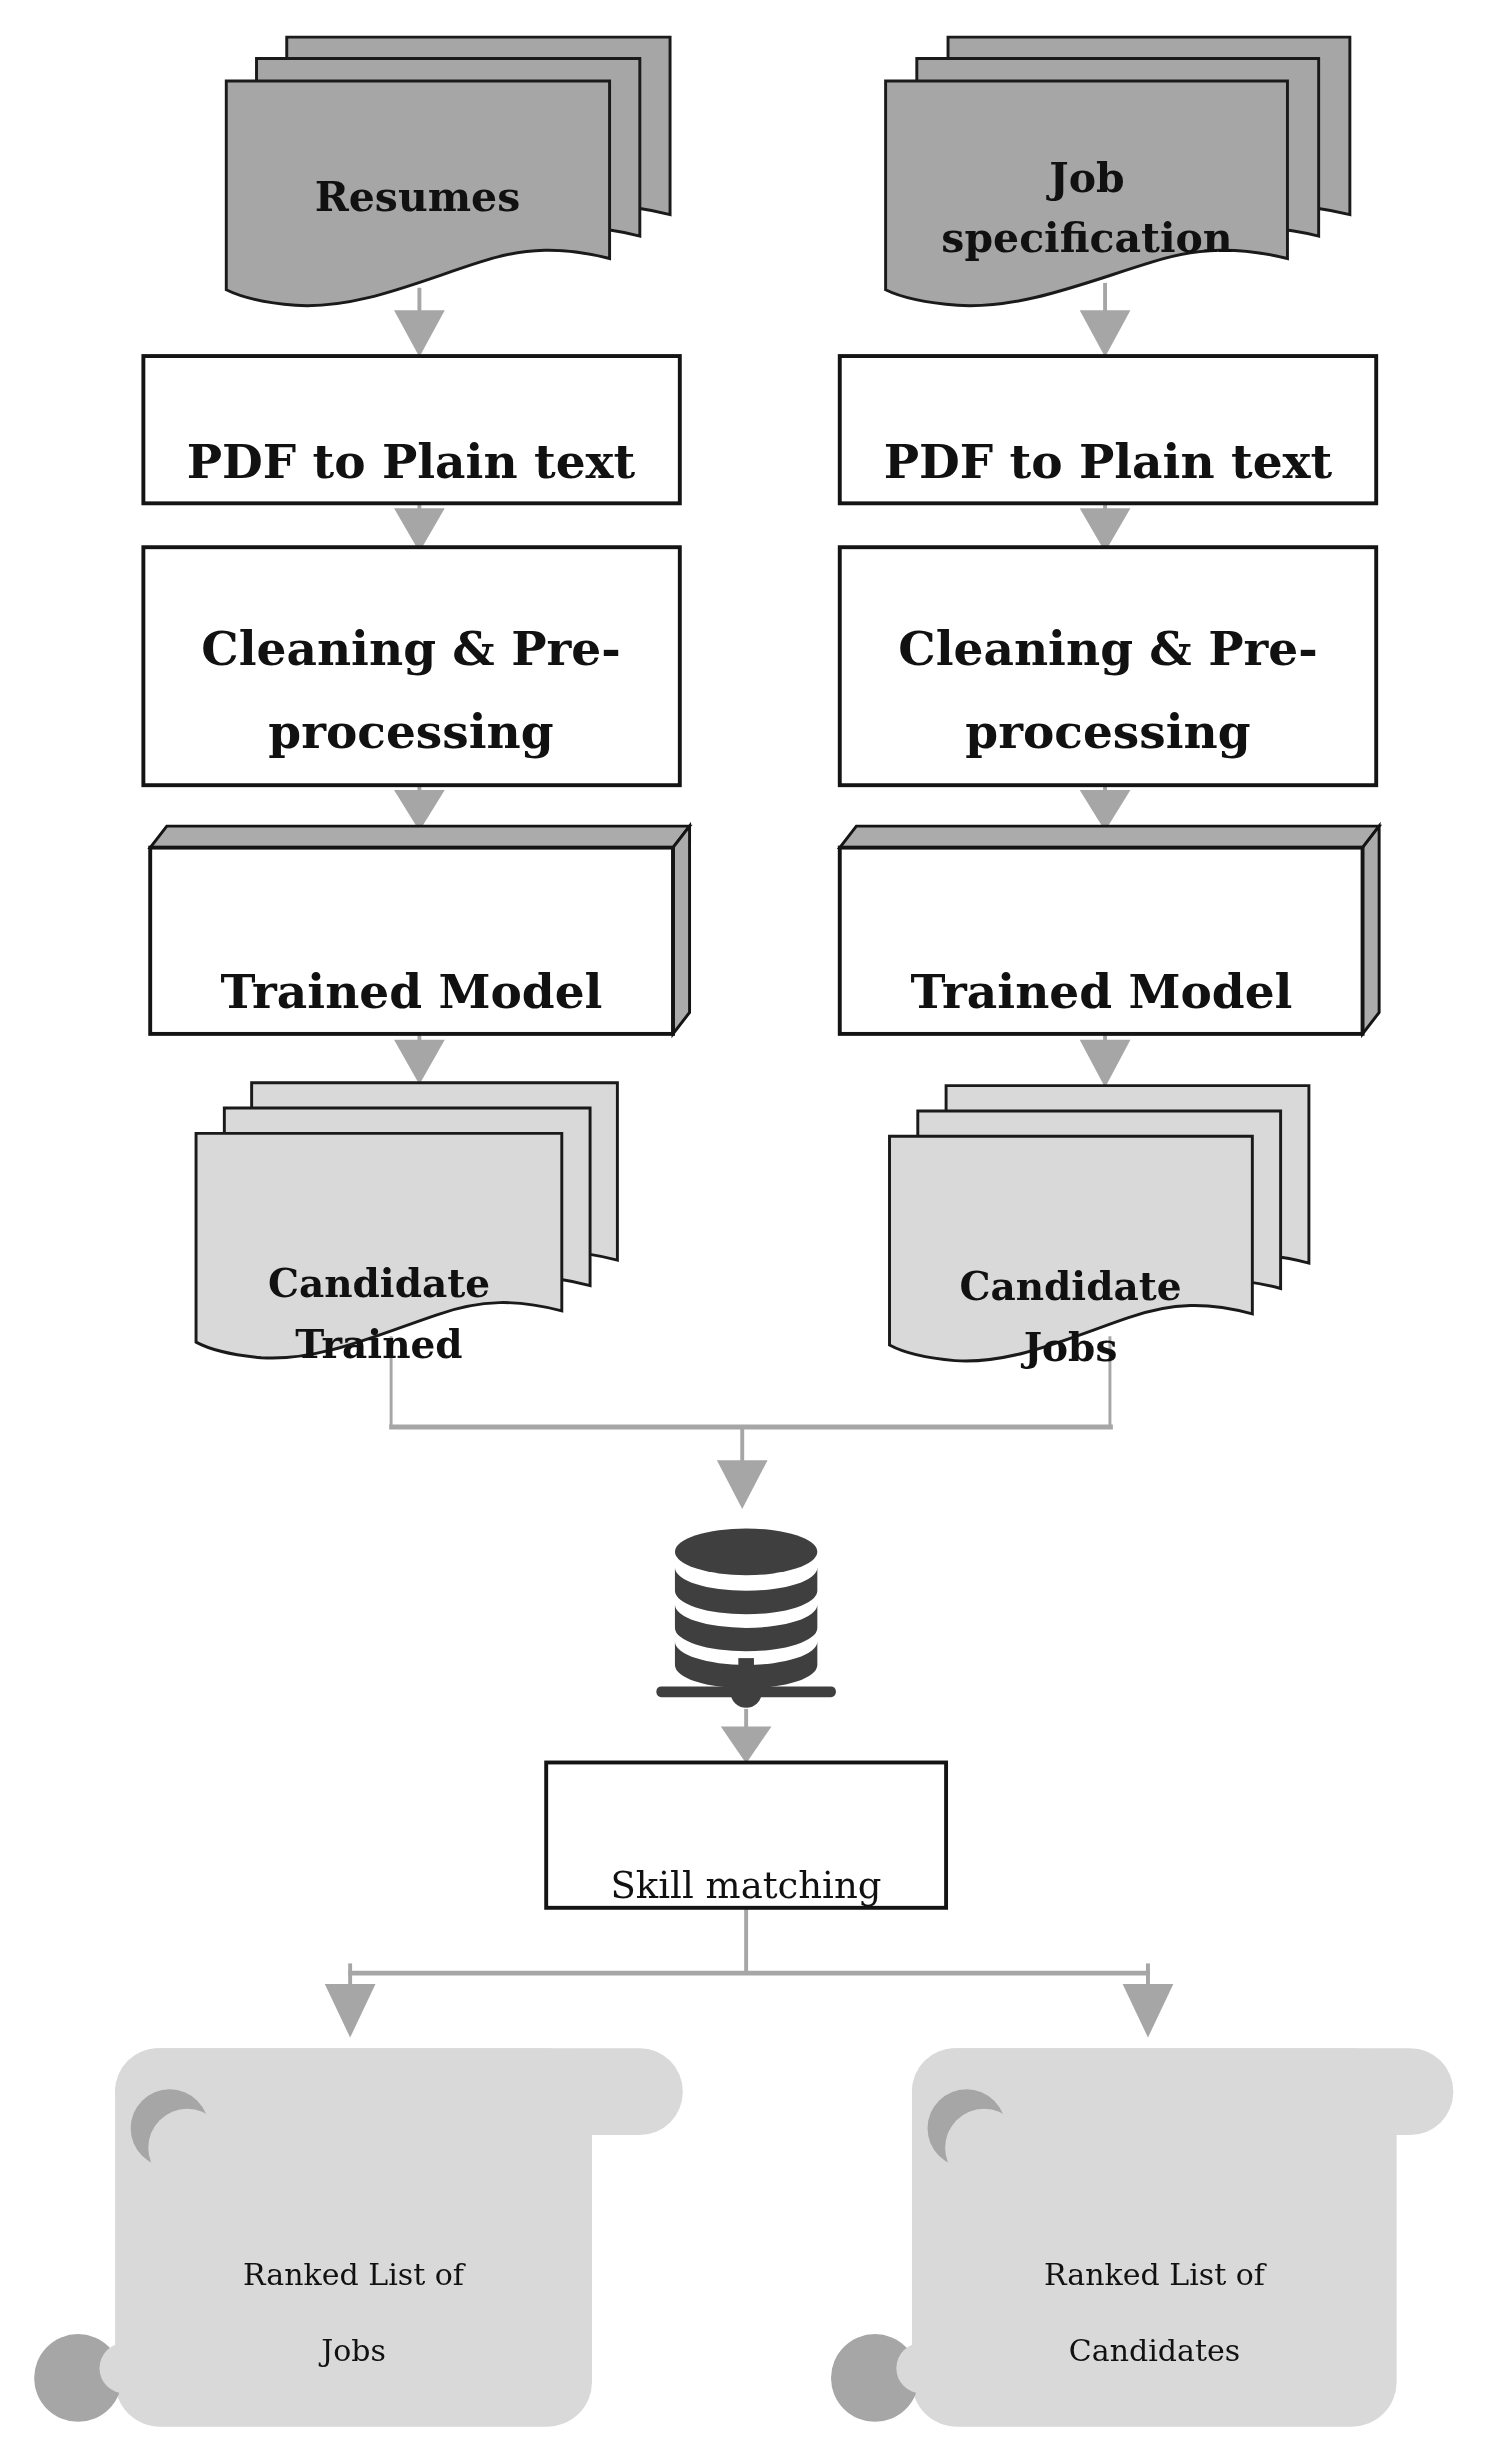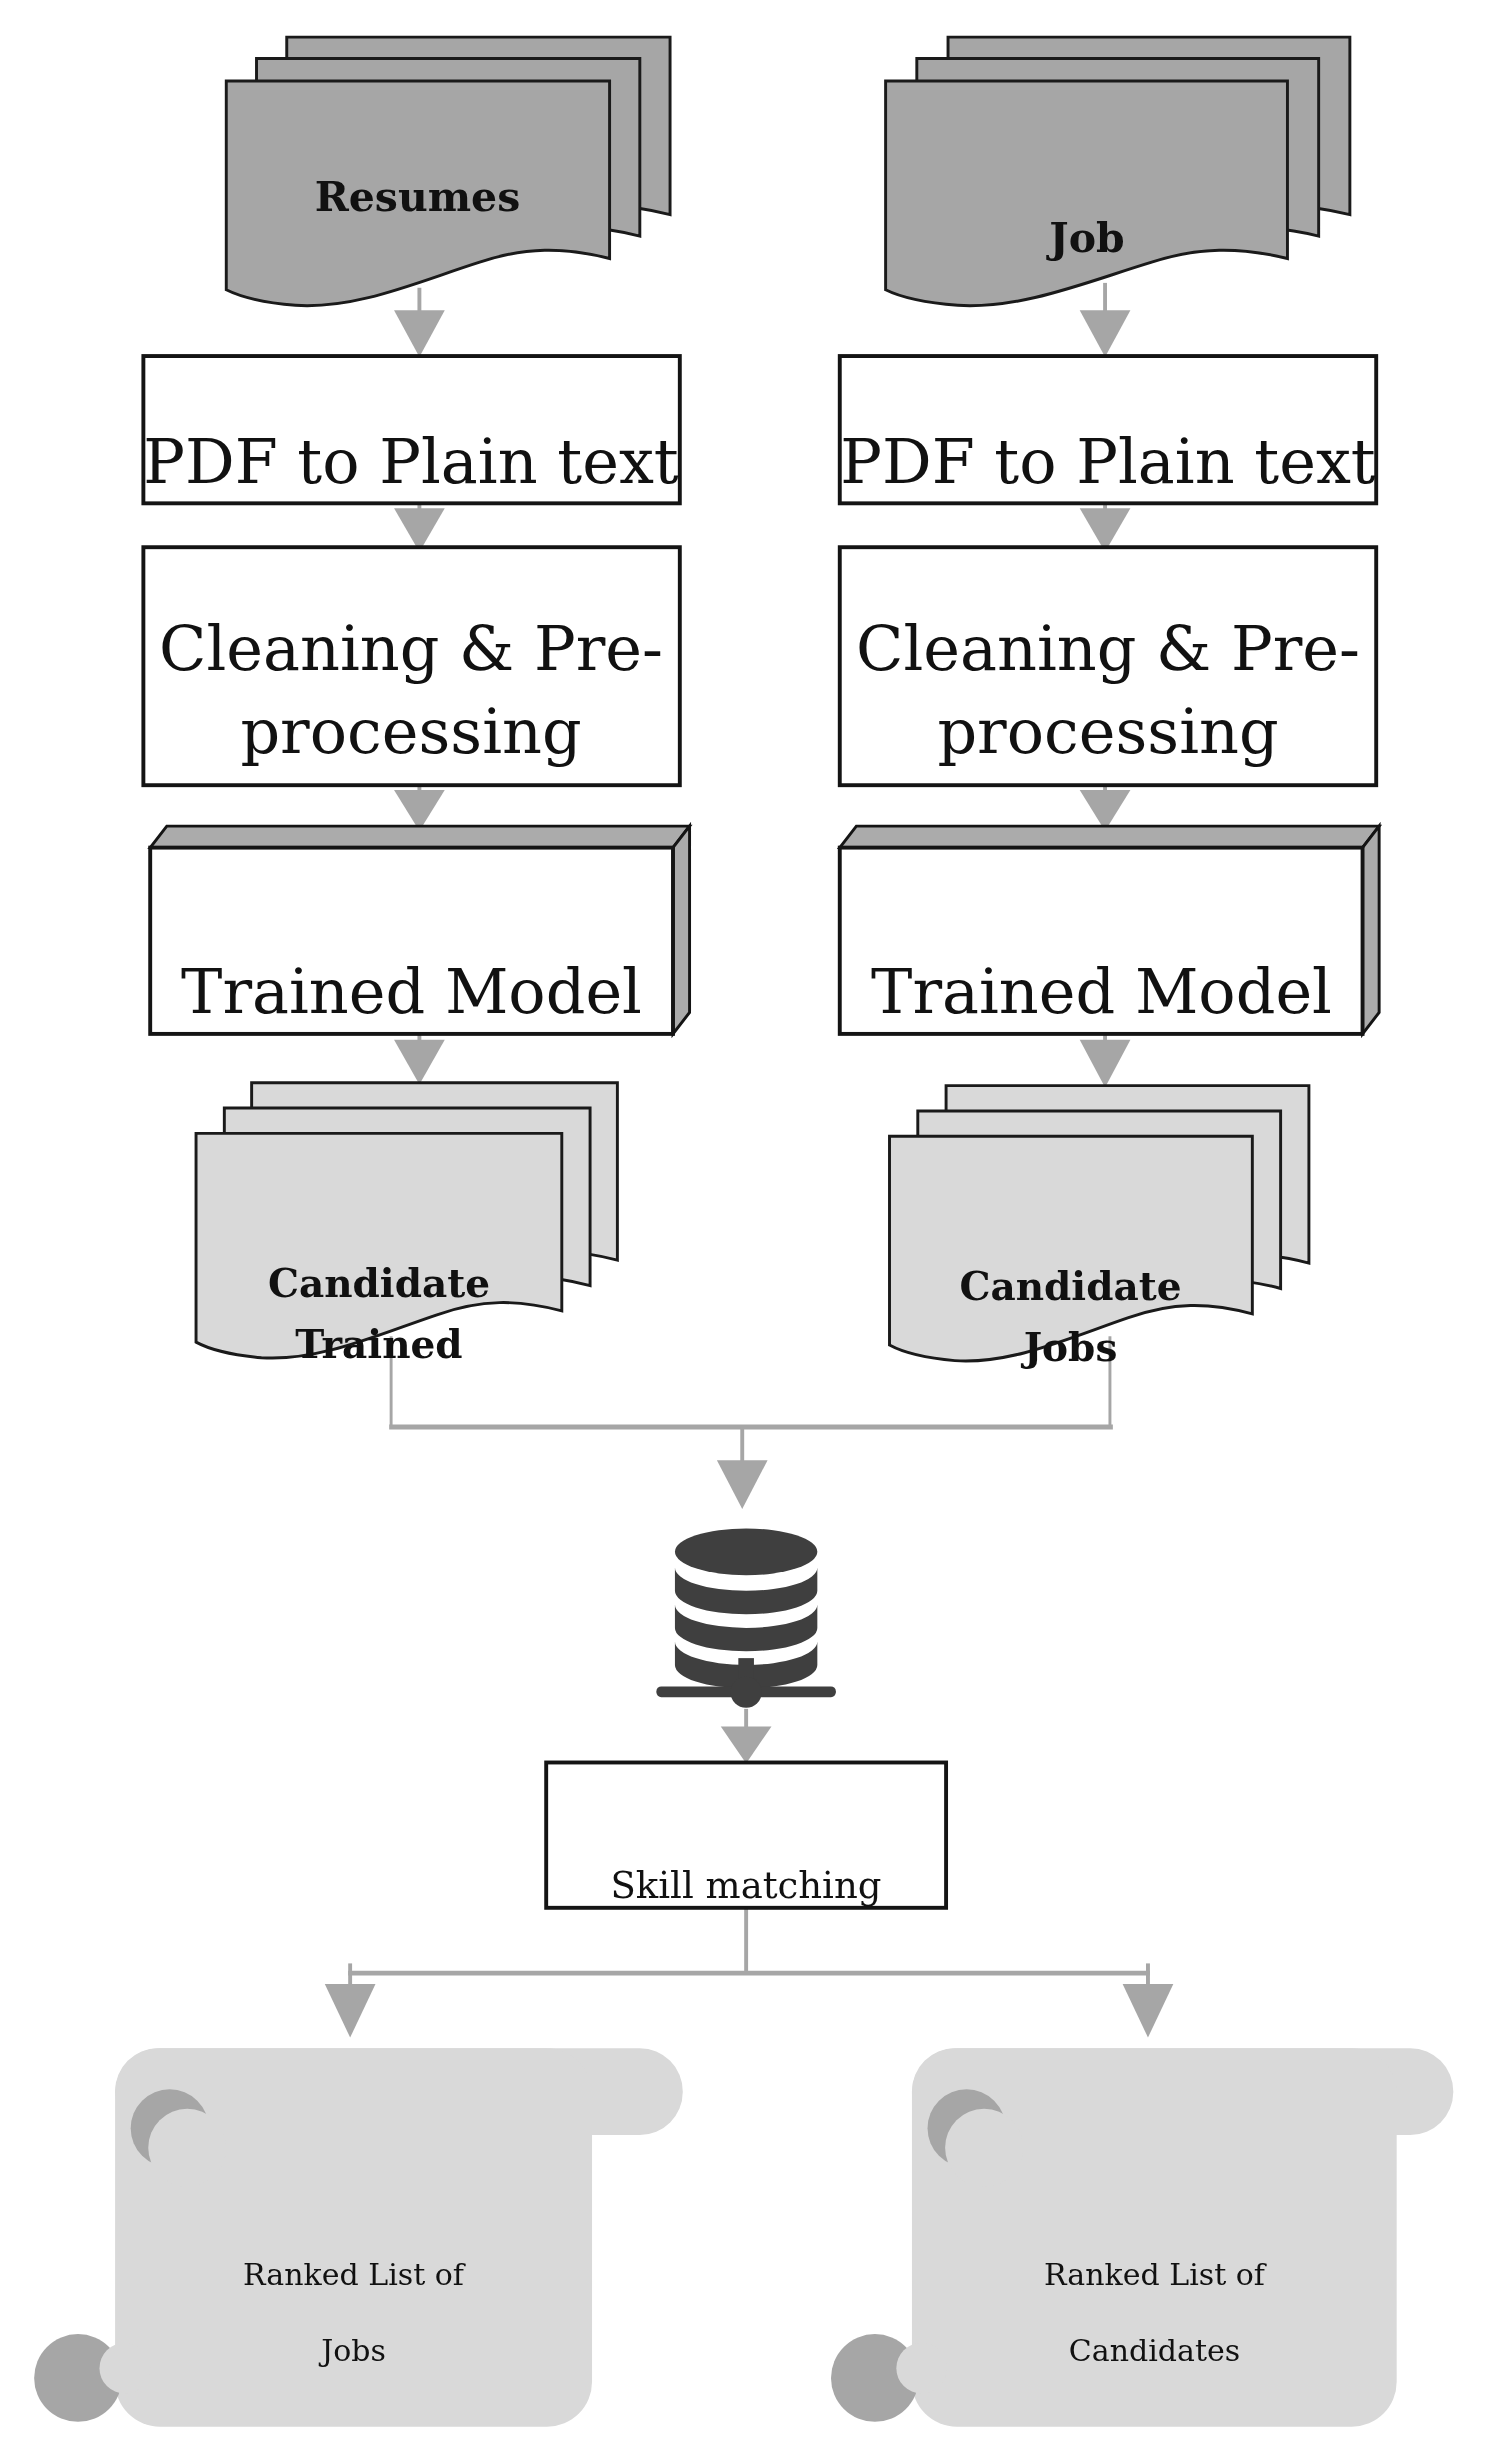--- a/index.html
+++ b/index.html
@@ -16,21 +16,21 @@
     position:absolute;
     display:flex;
     flex-direction:column;
     align-items:center;
     justify-content:flex-end;
     text-align:center;
     color:#111111;
     pointer-events:none;
   }
   .lbl-src{font-size:41px;font-weight:bold;line-height:60px;}
-  .lbl-proc{font-size:62px;font-weight:normal;line-height:83px;}
+  .lbl-proc{font-size:47px;font-weight:bold;line-height:83px;}
   .lbl-out{font-size:39px;font-weight:bold;line-height:61px;}
   .lbl-skill{font-size:37px;font-weight:normal;}
   .lbl-scroll{font-size:30px;font-weight:normal;line-height:76px;}
 </style>
 </head>
 <body>
 
 <div id="stage">
 
   <svg id="shapes" width="1503" height="2456" viewBox="0 0 1541 2518">
@@ -148,20 +148,21 @@
       <circle cx="945" cy="2428" r="26" fill="#d9d9d9"></circle>
     </g>
   </svg>
 
   <div class="label lbl-src" style="left:226px;top:81px;width:383px;height:146px;">
     <span>Resumes</span>
   </div>
 
   <div class="label lbl-src" style="left:886px;top:97px;width:402px;height:171px;">
     <span>Job</span>
+    <span>specification</span>
   </div>
 
   <div class="label lbl-proc" style="left:143px;top:356px;width:536px;height:147px;">
     <span>PDF to Plain text</span>
   </div>
 
   <div class="label lbl-proc" style="left:840px;top:356px;width:536px;height:147px;">
     <span>PDF to Plain text</span>
   </div>
 

